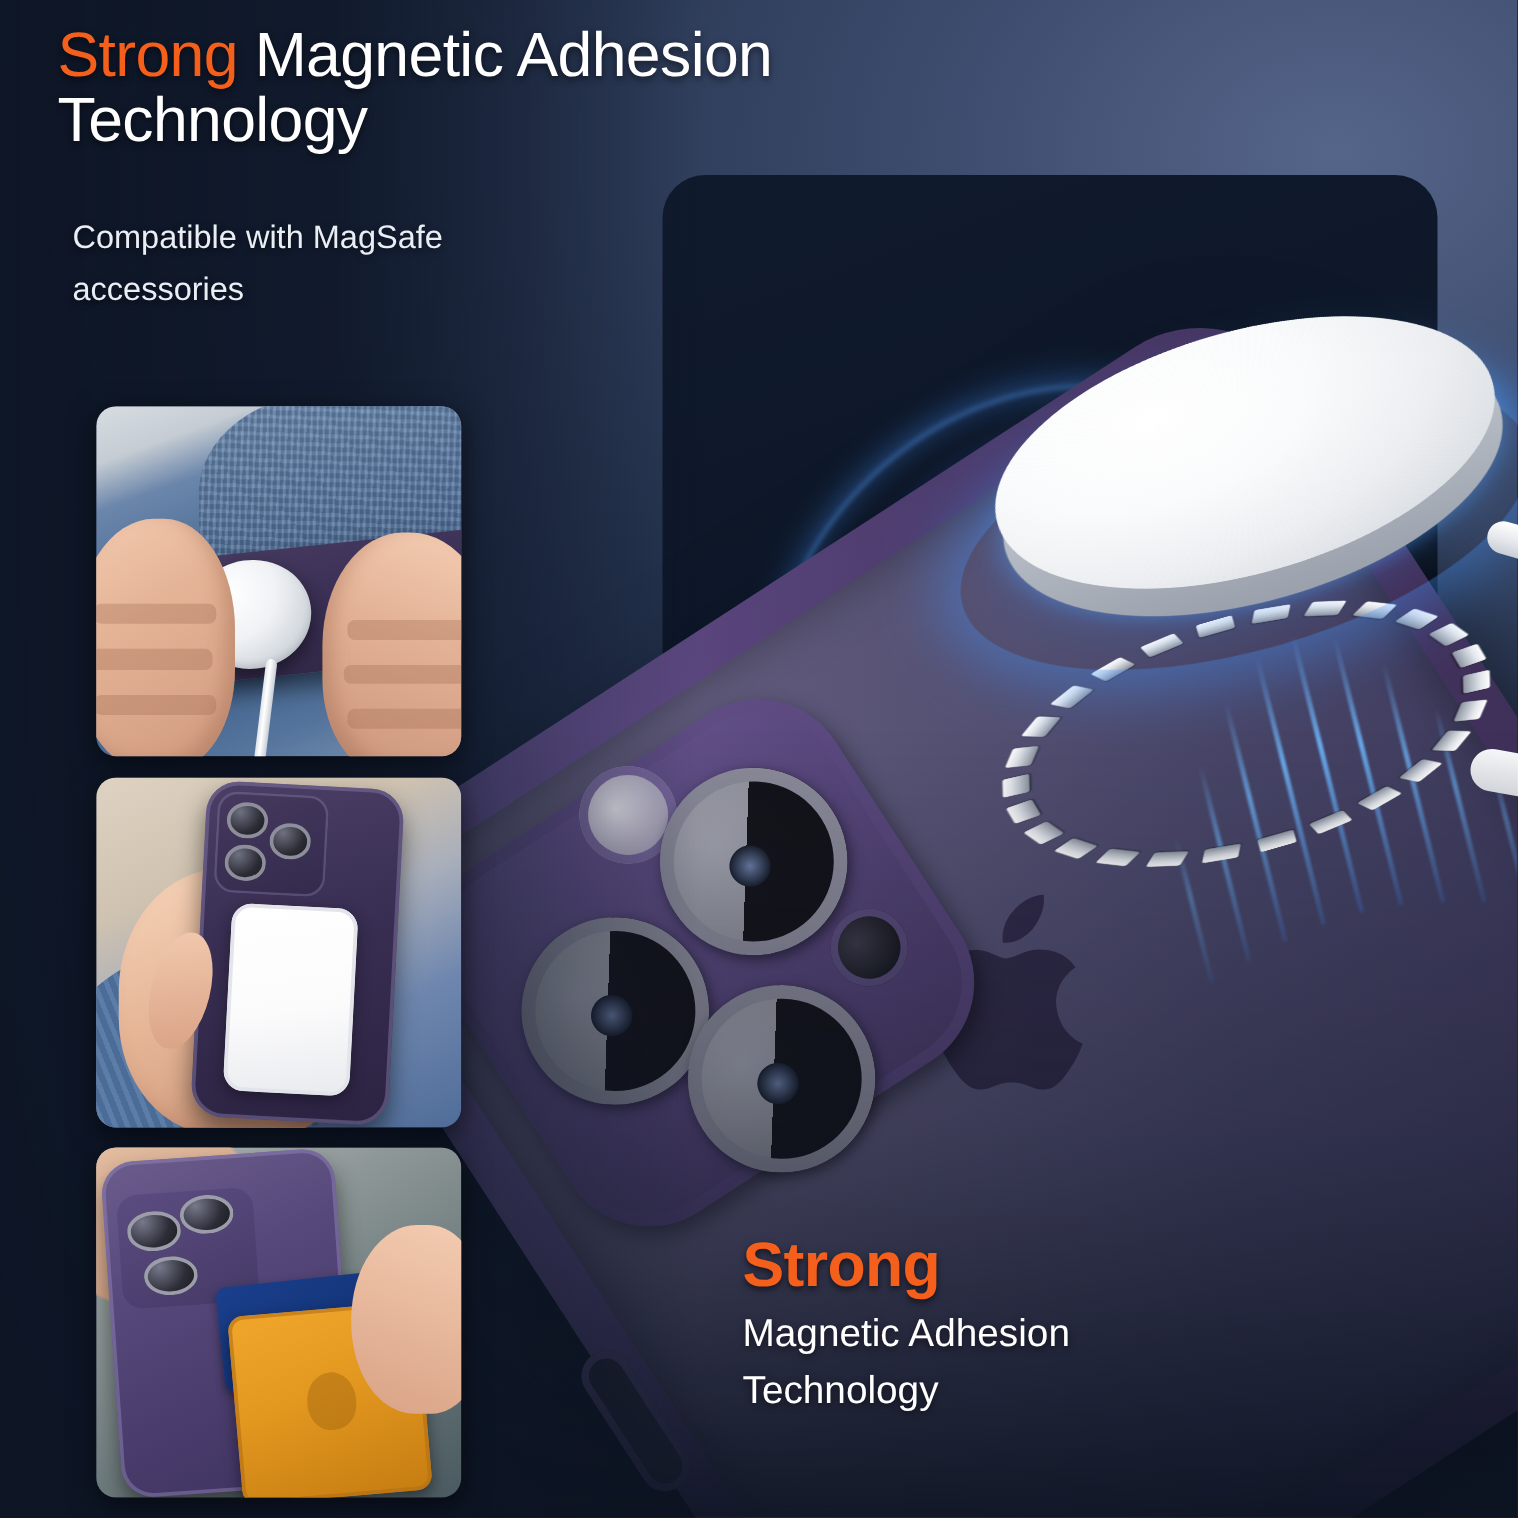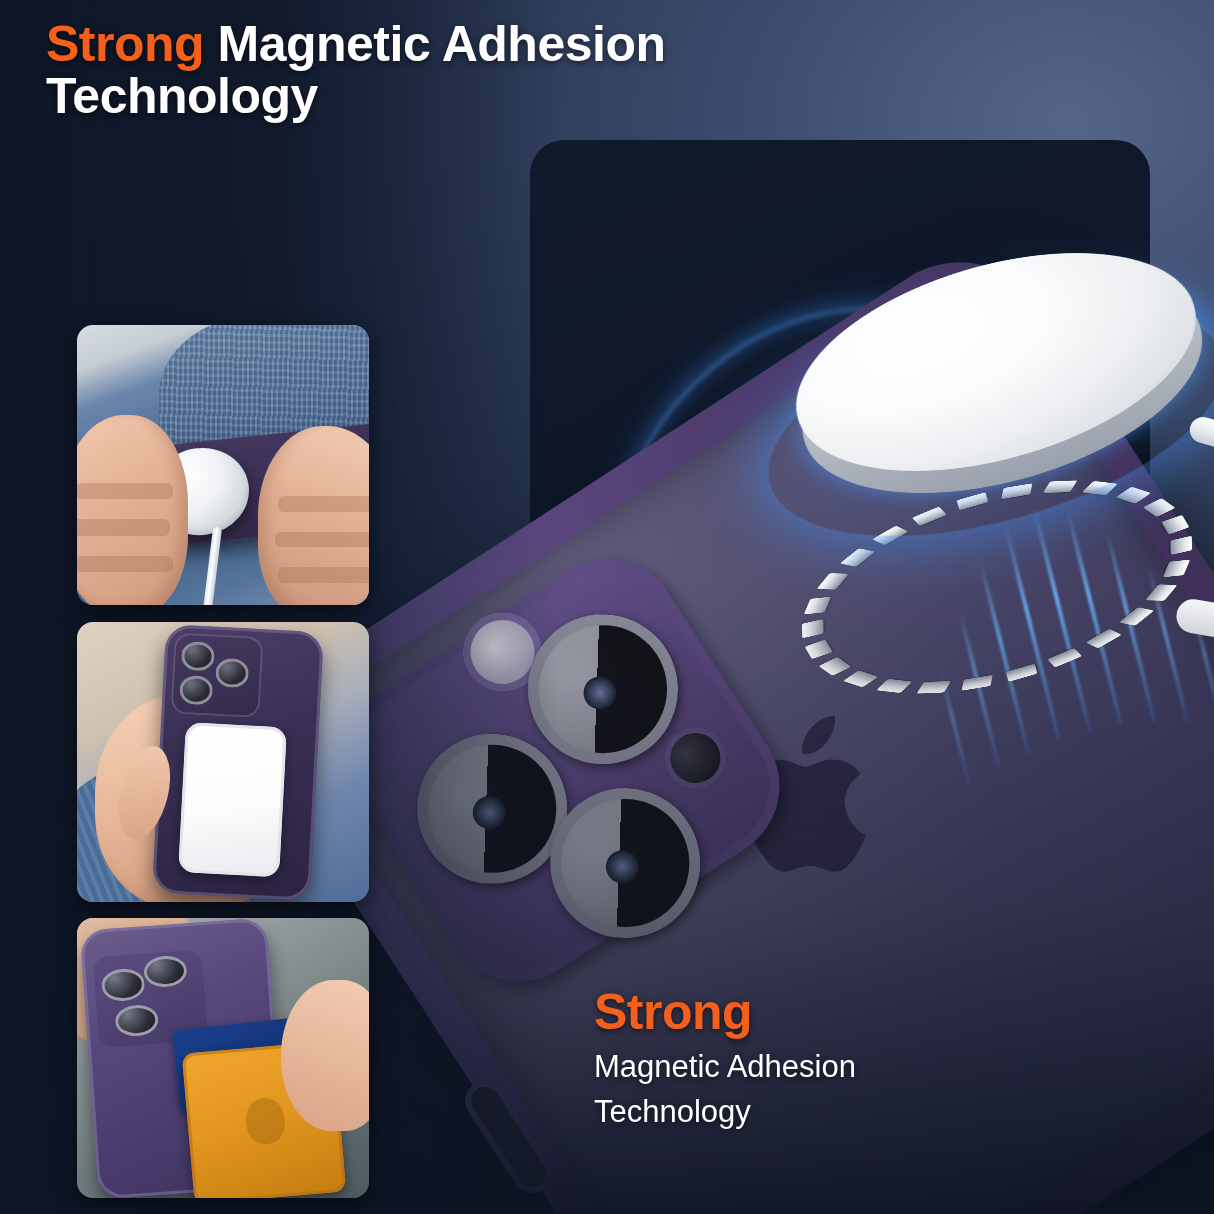--- a/index.html
+++ b/index.html
@@ -23,21 +23,21 @@
     background:
       linear-gradient(90deg, rgba(14,22,38,.96) 0%, rgba(14,22,38,.80) 22%, rgba(14,22,38,0) 46%),
       linear-gradient(0deg, rgba(12,19,33,.92) 0%, rgba(12,19,33,.35) 26%, rgba(12,19,33,0) 52%);
     pointer-events:none;
   }
 
   
   #headline{
     position:absolute; left:46px; top:18px; width:840px;
     line-height:1.04;
-    font-size:50px; font-weight:bold; letter-spacing:-.5px;
+    font-size:50px; font-weight:normal; letter-spacing:-.5px;
     color:#ffffff;
     text-shadow:0 2px 6px rgba(0,0,0,.55);
   }
   #headline .hl-accent{ color:#f4601c; }
   #subhead{
     position:absolute; left:58px; top:168px; width:470px;
     font-size:26px; font-weight:400; line-height:1.62;
     color:#e9edf4;
     text-shadow:0 2px 5px rgba(0,0,0,.5);
   }
@@ -476,20 +476,24 @@
     <div id="cable2"></div>
   </div>
 
   <div id="vignette"></div>
 
   <div id="headline">
     <span class="hl-accent">Strong</span><span> Magnetic Adhesion</span><br>
     <span>Technology</span>
   </div>
 
+  <div id="subhead">
+    <span>Compatible with MagSafe</span><br>
+    <span>accessories</span>
+  </div>
 
   <div class="thumb" id="thumb1">
     <div class="scene">
       <div class="t1-bg"></div>
       <div class="t1-knit"></div>
       <div class="t1-phone"></div>
       <div class="t1-puck"></div>
       <div class="t1-cable"></div>
       <div class="t1-handL">
           <i></i>

